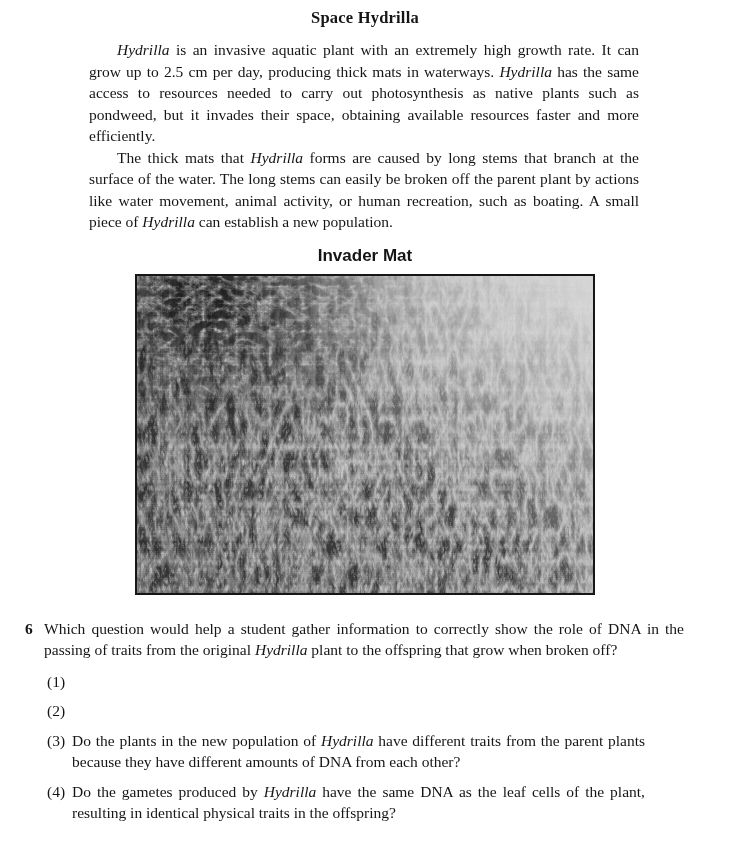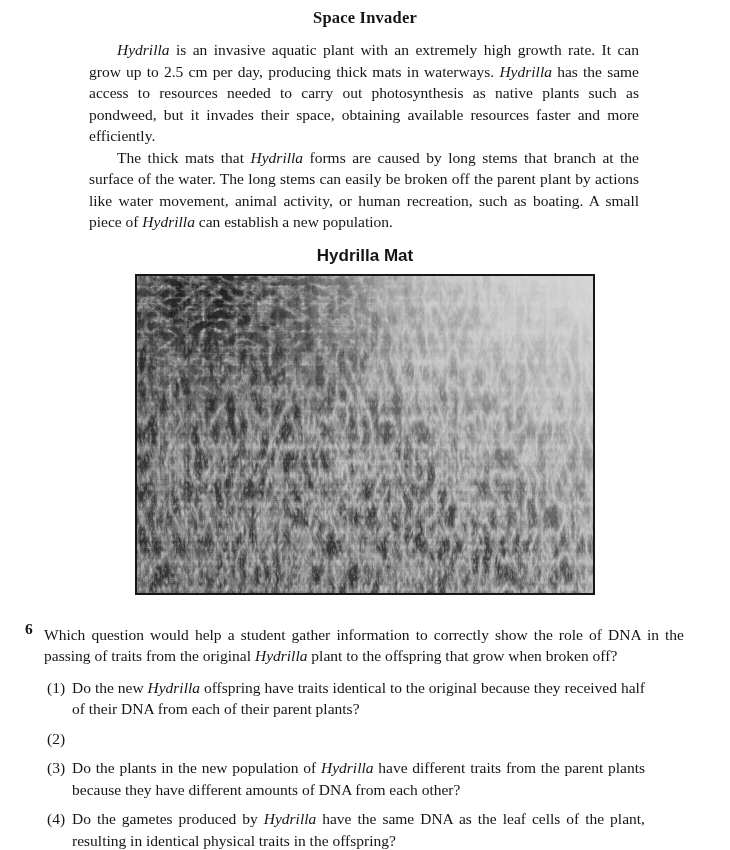--- a/index.html
+++ b/index.html
@@ -48,46 +48,45 @@
     line-height: 21.5px;
   }
   .q-num {
     flex: none;
     width: 19px;
     font-weight: bold;
   }
   .q-stem {
     width: 640px;
     text-align: justify;
-    margin-top: 6px;
   }
   .choices { margin: 10px 0 0 47px; }
   .choice {
     display: flex;
     margin-top: 8px;
     font-size: 15.5px;
     line-height: 21.5px;
   }
   .c-label { flex: none; width: 25px; }
   .c-text { width: 573px; text-align: justify; }
   i { }
 </style>
 </head>
 <body>
 
 <div class="page">
 
-  <div class="doc-title">Space Invader</div>
+  <div class="doc-title">Space Hydrilla</div>
 
   <div class="passage">
     <p><i>Hydrilla</i> is an invasive aquatic plant with an extremely high growth rate. It can grow up to 2.5 cm per day, producing thick mats in waterways. <i>Hydrilla</i> has the same access to resources needed to carry out photosynthesis as native plants such as pondweed, but it invades their space, obtaining available resources faster and more efficiently.</p>
     <p>The thick mats that <i>Hydrilla</i> forms are caused by long stems that branch at the surface of the water. The long stems can easily be broken off the parent plant by actions like water movement, animal activity, or human recreation, such as boating. A small piece of <i>Hydrilla</i> can establish a new population.</p>
   </div>
 
-  <div class="fig-caption">Hydrilla Mat</div>
+  <div class="fig-caption">Invader Mat</div>
 
   <div class="photo-frame">
     <svg width="456" height="317" viewBox="0 0 456 317" preserveAspectRatio="none" xmlns="http://www.w3.org/2000/svg" role="img">
       <defs>
         <linearGradient id="gWater" x1="0%" y1="100%" x2="100%" y2="0%">
           <stop offset="0%" stop-color="#8f8f8f"></stop>
           <stop offset="40%" stop-color="#b6b6b6"></stop>
           <stop offset="70%" stop-color="#cecece"></stop>
           <stop offset="100%" stop-color="#dddddd"></stop>
         </linearGradient>
@@ -174,21 +173,20 @@
   </div>
 
   <div class="question">
     <div class="q-num">6</div>
     <div class="q-stem">Which question would help a student gather information to correctly show the role of DNA in the passing of traits from the original <i>Hydrilla</i> plant to the offspring that grow when broken off?</div>
   </div>
 
   <div class="choices">
     <div class="choice">
       <div class="c-label">(1)</div>
-      <div class="c-text">Do the new <i>Hydrilla</i> offspring have traits identical to the original because they received half of their DNA from each of their parent plants?</div>
     </div>
     <div class="choice">
       <div class="c-label">(2)</div>
     </div>
     <div class="choice">
       <div class="c-label">(3)</div>
       <div class="c-text">Do the plants in the new population of <i>Hydrilla</i> have different traits from the parent plants because they have different amounts of DNA from each other?</div>
     </div>
     <div class="choice">
       <div class="c-label">(4)</div>

